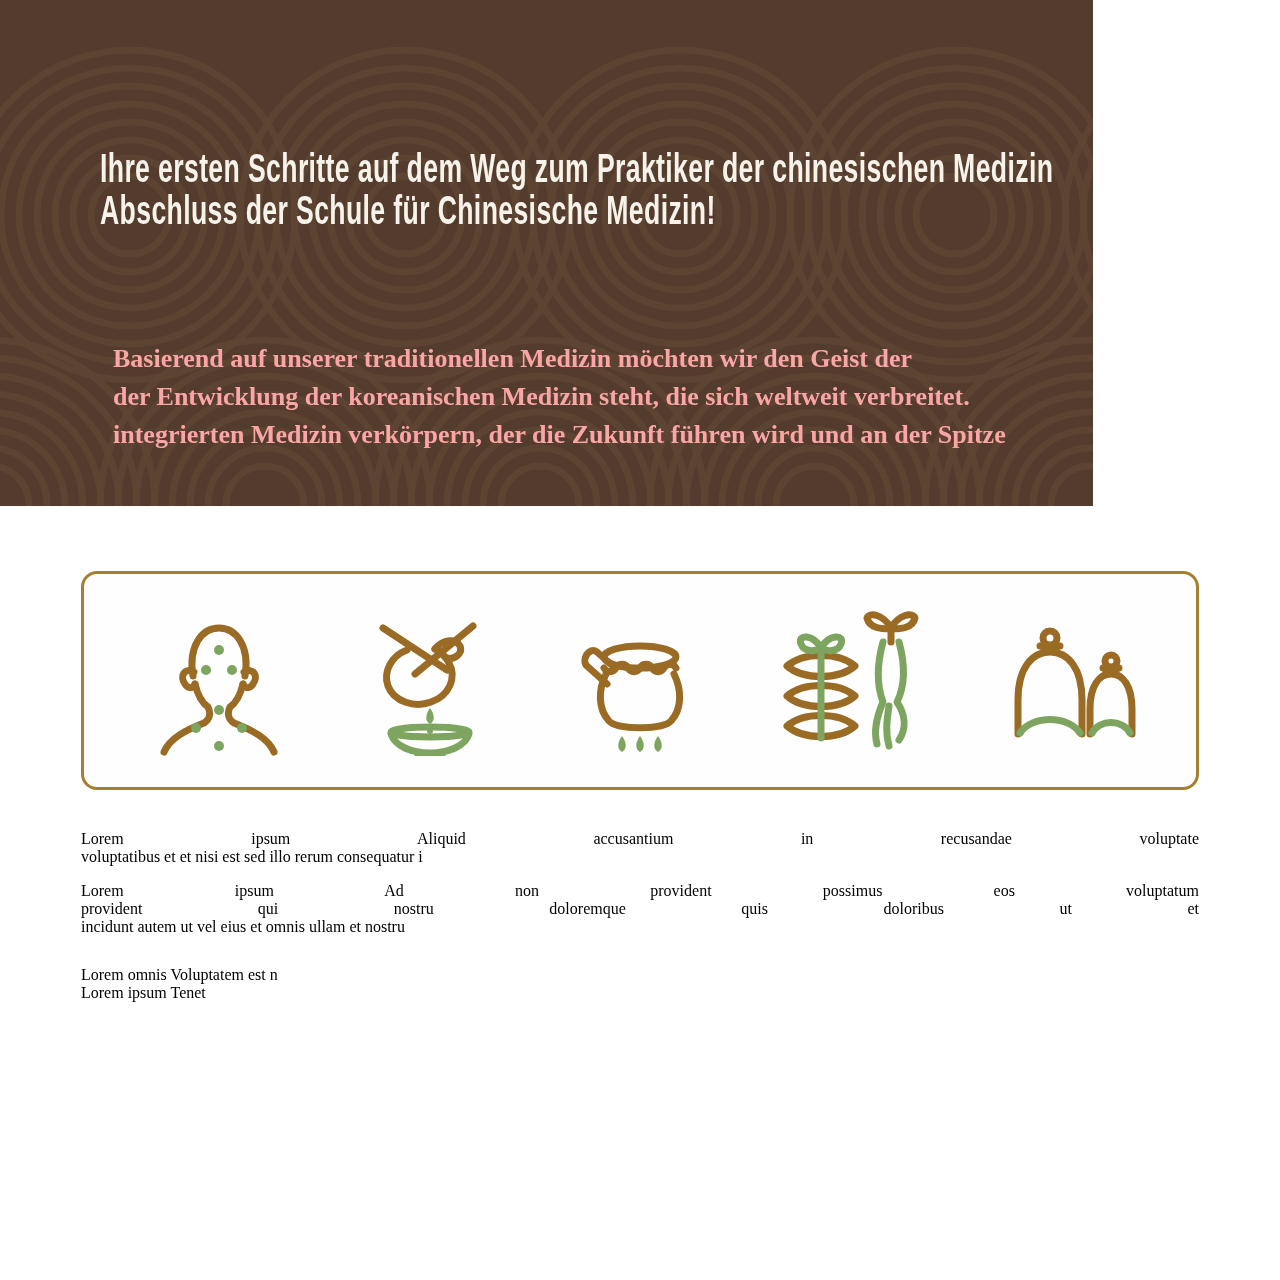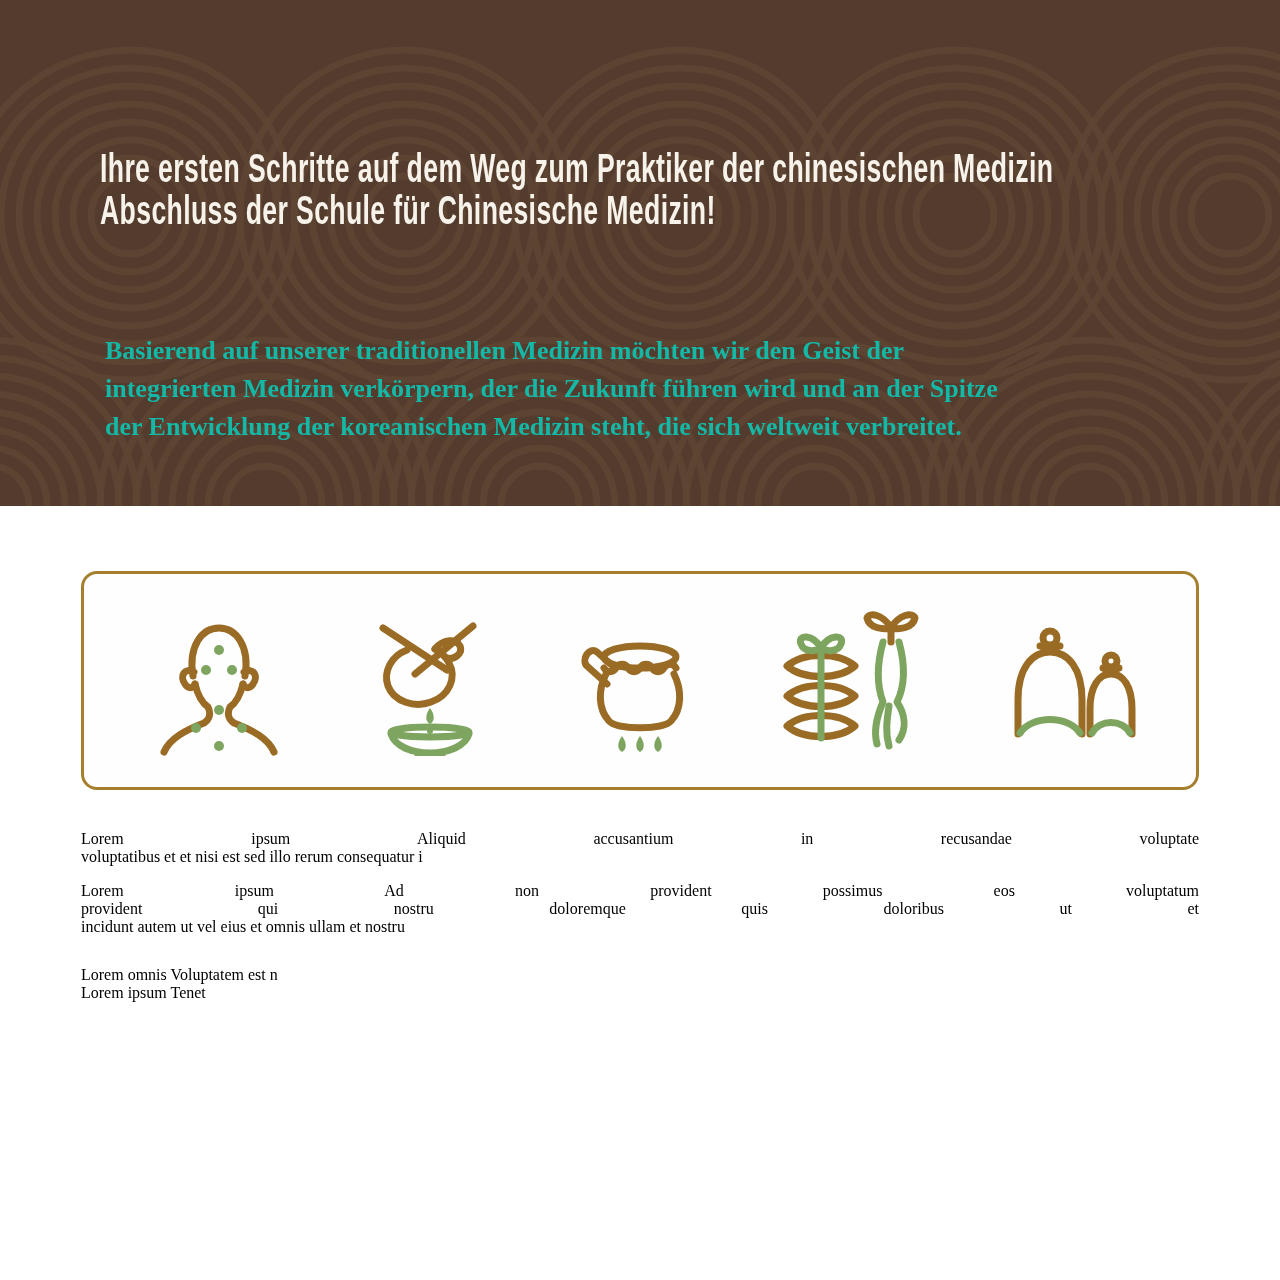--- a/index.html
+++ b/index.html
@@ -7,21 +7,21 @@
   body {
     width: 1280px; height: 1280px;
     background: #ffffff;
     font-family: "Liberation Serif", serif;
     overflow: hidden;
   }
 
   
   .hero {
     position: relative;
-    width: 1280px; height: 506px;
+    width: 1093px; height: 506px;
     background: #533b2d;
     overflow: hidden;
   }
   .hero .pattern { position: absolute; left: 0; top: 0; }
   .hero-title {
     position: absolute; left: 100px; top: 146px; margin: 0;
     color: #f8f3ea;
     font-family: "Liberation Sans", sans-serif;
     font-weight: 700;
     z-index: 2;
@@ -29,22 +29,22 @@
   .hero-title .t-line {
     display: block;
     white-space: nowrap;
     font-size: 37px;
     line-height: 42px;
     letter-spacing: 0.5px;
     transform: scale(0.72, 1.08);
     transform-origin: 0 0;
   }
   .hero-intro {
-    position: absolute; left: 105px; top: 332px; margin: 0;
-    color: #14b8a6;
+    position: absolute; left: 105px; top: 332px; margin: 8px;
+    color: #fca5a5;
     font-family: "Liberation Serif", serif;
     font-weight: 700;
     font-size: 26px;
     line-height: 38px;
     z-index: 2;
   }
   .hero-intro span { display: block; }
 
   
   .content { width: 1118px; margin: 16px auto; }
@@ -104,22 +104,22 @@
       <use href="#rg" x="1365" y="505"></use>
     </svg>
 
     <h1 class="hero-title">
       <span class="t-line">Ihre ersten Schritte auf dem Weg zum Praktiker der chinesischen Medizin</span>
       <span class="t-line">Abschluss der Schule für Chinesische Medizin!</span>
     </h1>
 
     <p class="hero-intro">
       <span>Basierend auf unserer traditionellen Medizin möchten wir den Geist der</span>
+      <span>der Entwicklung der koreanischen Medizin steht, die sich weltweit verbreitet.</span>
       <span>integrierten Medizin verkörpern, der die Zukunft führen wird und an der Spitze</span>
-      <span>der Entwicklung der koreanischen Medizin steht, die sich weltweit verbreitet.</span>
     </p>
   </header>
 
   <main class="content">
 
     <div class="icon-box" style="border-color: rgb(165, 127, 46);">
 
       <svg width="150" height="150" viewBox="0 0 150 150" class="icn">
         <path class="st-b" d="M49,70 C44,40 58,22 75,22 C92,22 106,40 101,70"></path>
         <path class="st-b" d="M50,66 C41,61 35,70 41,78 C44,83 49,83 51,78"></path>

